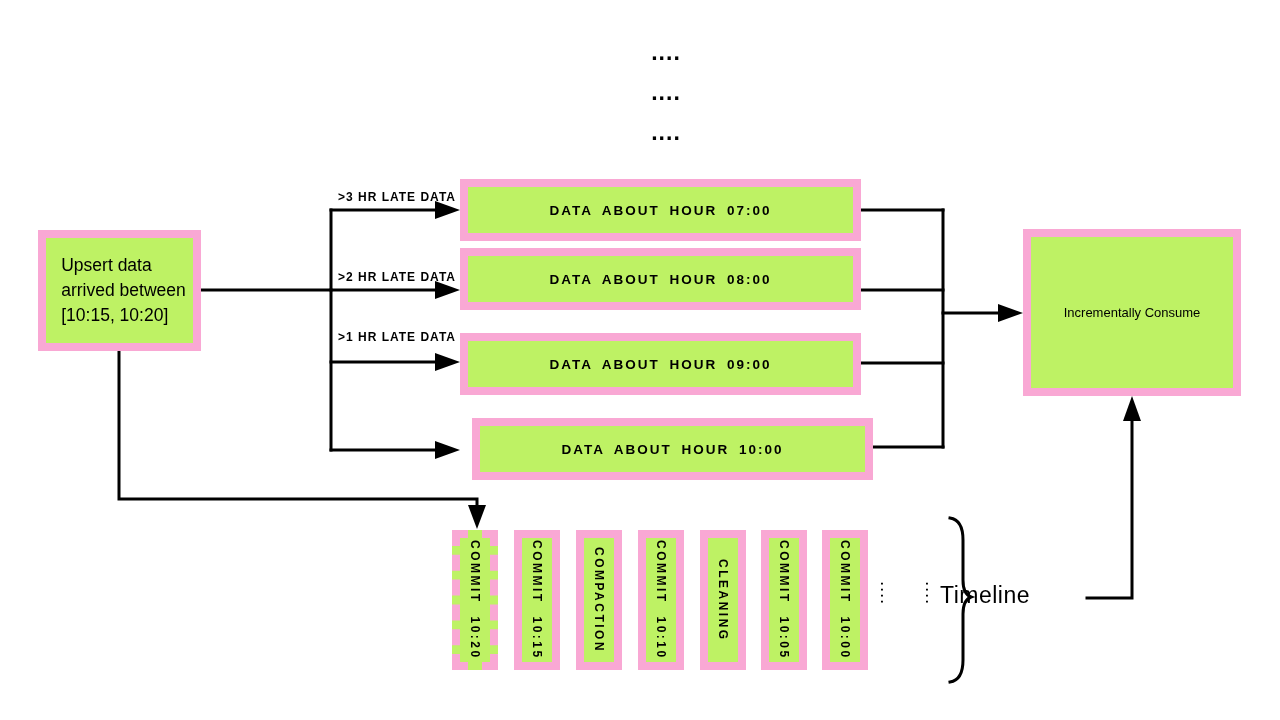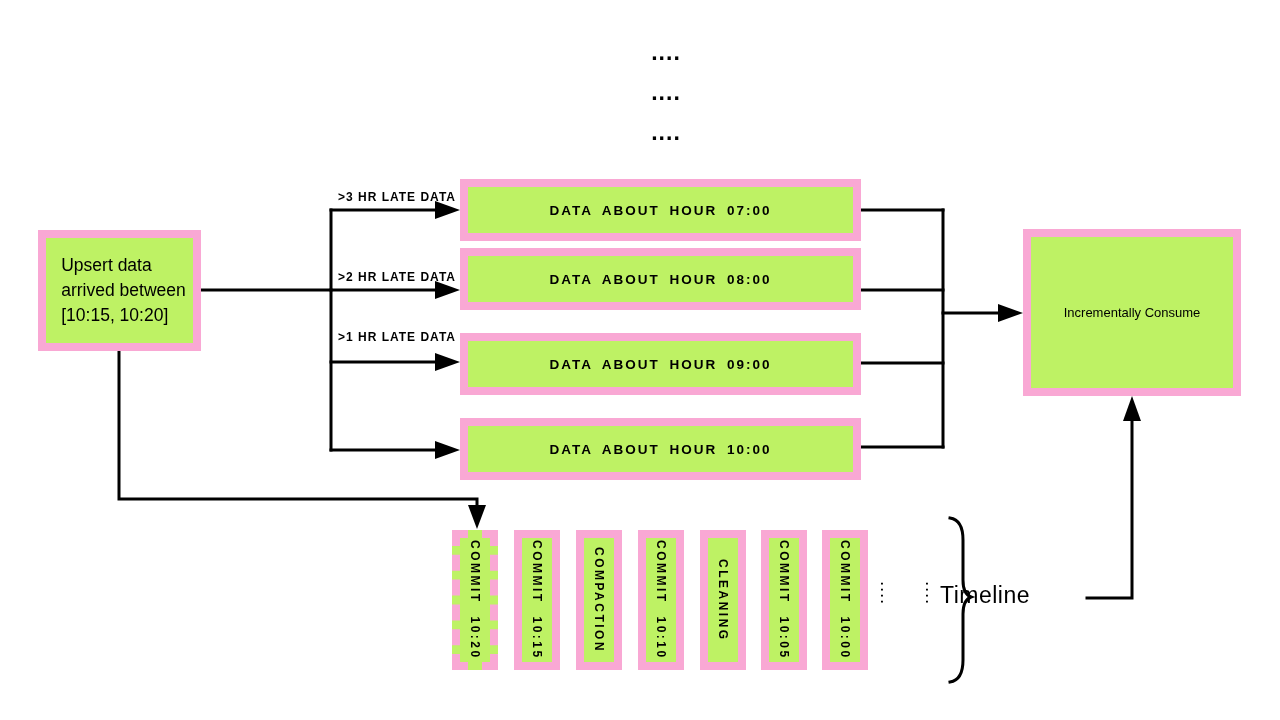--- a/index.html
+++ b/index.html
@@ -5,21 +5,21 @@
   html,body{margin:0;padding:0;background:#ffffff;}
   .stage{position:relative;width:1280px;height:720px;background:#ffffff;overflow:hidden;
          font-family:"Liberation Sans",sans-serif;color:#000;}
   .stage svg{position:absolute;left:0;top:0;}
   .box{position:absolute;border:8px solid #f9a8d4;background:#bef264;display:flex;
        align-items:center;justify-content:center;text-align:left;box-sizing:border-box;}
   .upsert-box{left:38px;top:230px;width:163px;height:121px;font-size:17.5px;line-height:25px;padding-left:8px;}
   .consume-box{left:1023px;top:229px;width:218px;height:167px;font-size:13px;line-height:26px;}
   .data-box{left:460px;width:401px;height:62px;font-weight:700;font-size:13.5px;
             letter-spacing:2px;word-spacing:4px;}
-  .data-box-0{top:179px;} .data-box-1{top:248px;} .data-box-2{top:333px;} .data-box-3{top:418px;}
+  .data-box-0{top:179px;} .data-box-1{top:248px;} .data-box-2{top:333px;} .data-box-3{top:418px;margin-left:12px;}
   .branch-label{position:absolute;left:338px;width:120px;font-weight:700;font-size:12px;
                 letter-spacing:1px;white-space:nowrap;}
   .branch-label-0{top:190px;} .branch-label-1{top:270px;} .branch-label-2{top:330px;}
   .commit-box{top:530px;width:46px;height:140px;}
   .commit-box .vtext{writing-mode:vertical-rl;text-orientation:mixed;font-weight:700;
                      font-size:12px;letter-spacing:2.5px;word-spacing:7px;white-space:nowrap;}
   .commit-dashed{border-style:dashed;}
   .c0{left:452px;} .c1{left:514px;} .c2{left:576px;} .c3{left:638px;}
   .c4{left:700px;} .c5{left:761px;} .c6{left:822px;}
   .top-dots{position:absolute;left:646px;width:40px;height:28px;font-weight:700;

